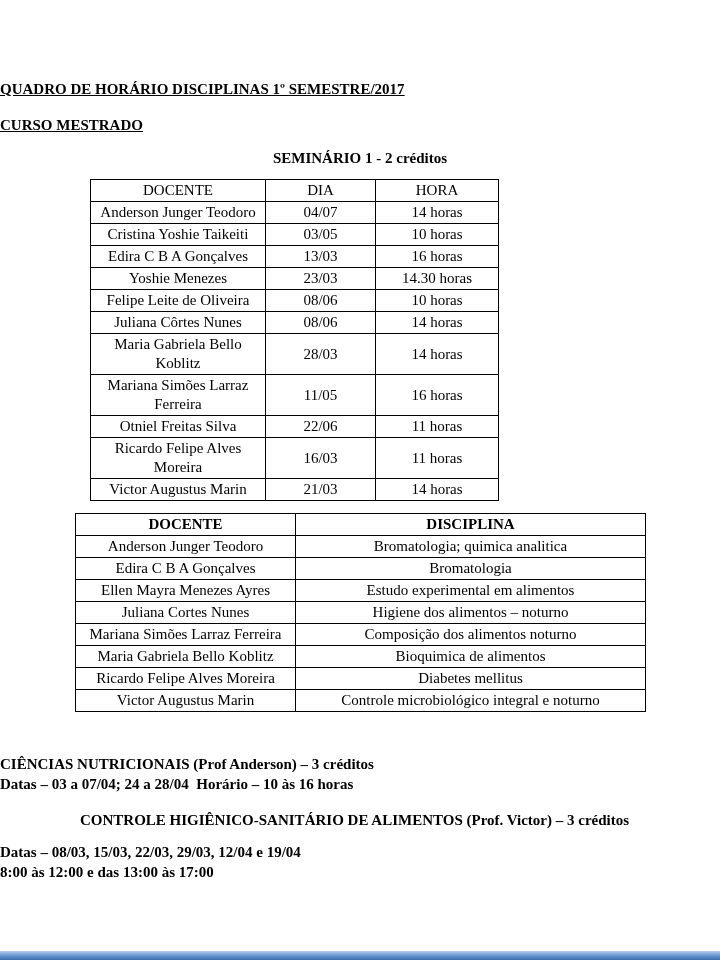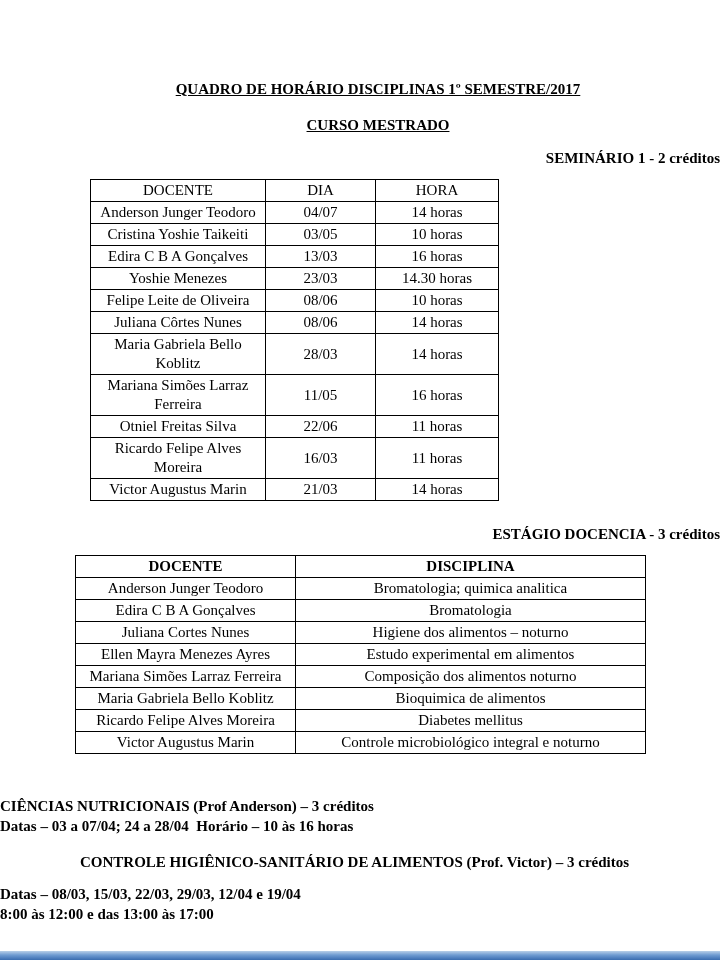--- a/index.html
+++ b/index.html
@@ -7,31 +7,30 @@
     width: 720px; height: 960px;
     background: #ffffff;
     font-family: "Liberation Serif", serif;
     color: #000;
     overflow: hidden;
     position: relative;
   }
   .doc { padding-top: 80px; }
 
   .title {
-    text-align: center;
+    text-align: left;
     font-weight: bold;
     font-size: 15px;
     line-height: 18px;
     text-decoration: underline;
-    margin-left: 36px;
   }
   .subtitle { margin-top: 18px; }
 
   .section-heading {
-    text-align: right;
+    text-align: center;
     font-weight: bold;
     font-size: 15px;
     line-height: 18px;
   }
   .sem-heading { margin-top: 15px; }
   .est-heading { margin-top: 24px; }
 
   table {
     border-collapse: collapse;
     table-layout: fixed;
@@ -149,21 +148,20 @@
           <td>11 horas</td>
         </tr>
         <tr>
           <td>Victor Augustus Marin</td>
           <td>21/03</td>
           <td>14 horas</td>
         </tr>
       </tbody>
   </table>
 
-  <h3 class="section-heading est-heading">ESTÁGIO DOCENCIA - 3 créditos</h3>
 
   <table class="t2">
     <colgroup>
         <col class="c1">
         <col class="c2">
       </colgroup>
     <thead>
       <tr>
           <th>DOCENTE</th>
           <th>DISCIPLINA</th>
@@ -172,26 +170,26 @@
     <tbody>
         <tr>
           <td>Anderson Junger Teodoro</td>
           <td>Bromatologia; quimica analitica</td>
         </tr>
         <tr>
           <td>Edira C B A Gonçalves</td>
           <td>Bromatologia</td>
         </tr>
         <tr>
+          <td>Ellen Mayra Menezes Ayres</td>
+          <td>Estudo experimental em alimentos</td>
+        </tr>
+        <tr>
           <td>Juliana Cortes Nunes</td>
           <td>Higiene dos alimentos – noturno</td>
-        </tr>
-        <tr>
-          <td>Ellen Mayra Menezes Ayres</td>
-          <td>Estudo experimental em alimentos</td>
         </tr>
         <tr>
           <td>Mariana Simões Larraz Ferreira</td>
           <td>Composição dos alimentos noturno</td>
         </tr>
         <tr>
           <td>Maria Gabriela Bello Koblitz</td>
           <td>Bioquimica de alimentos</td>
         </tr>
         <tr>

